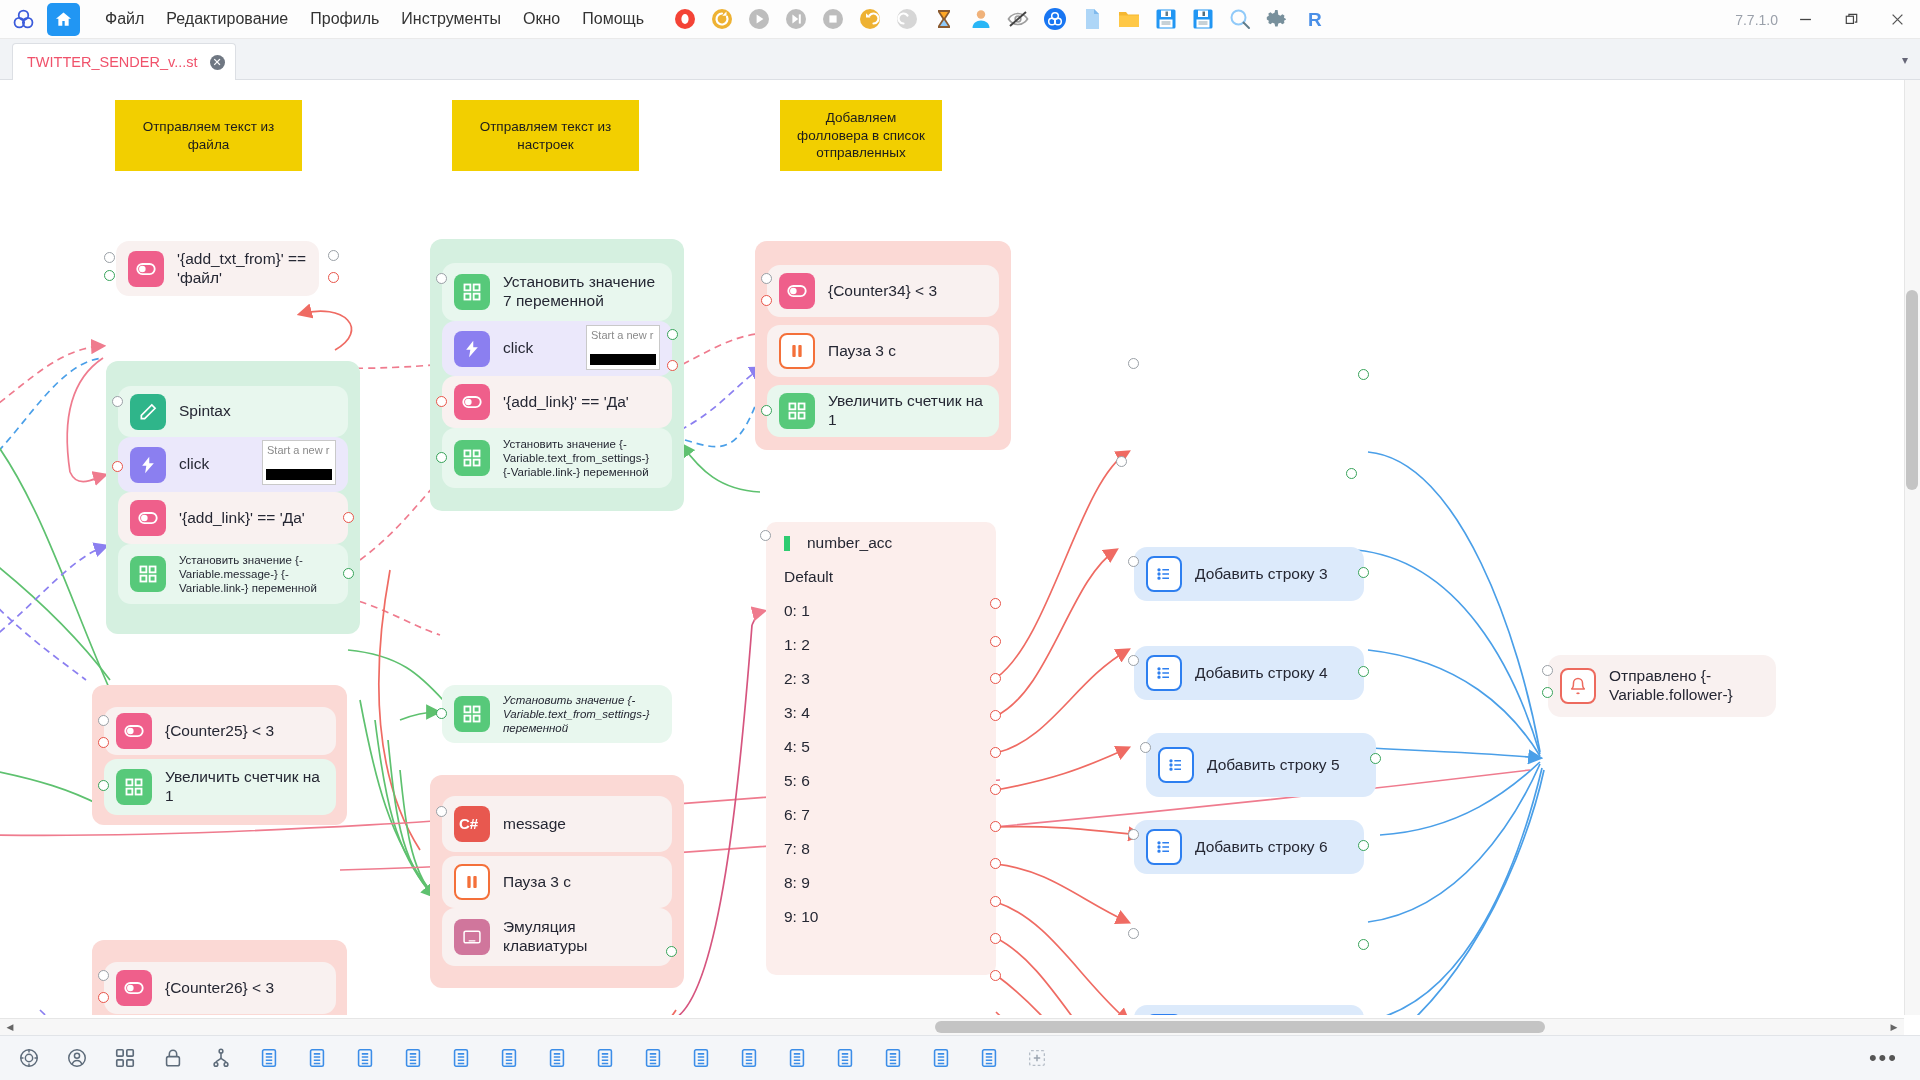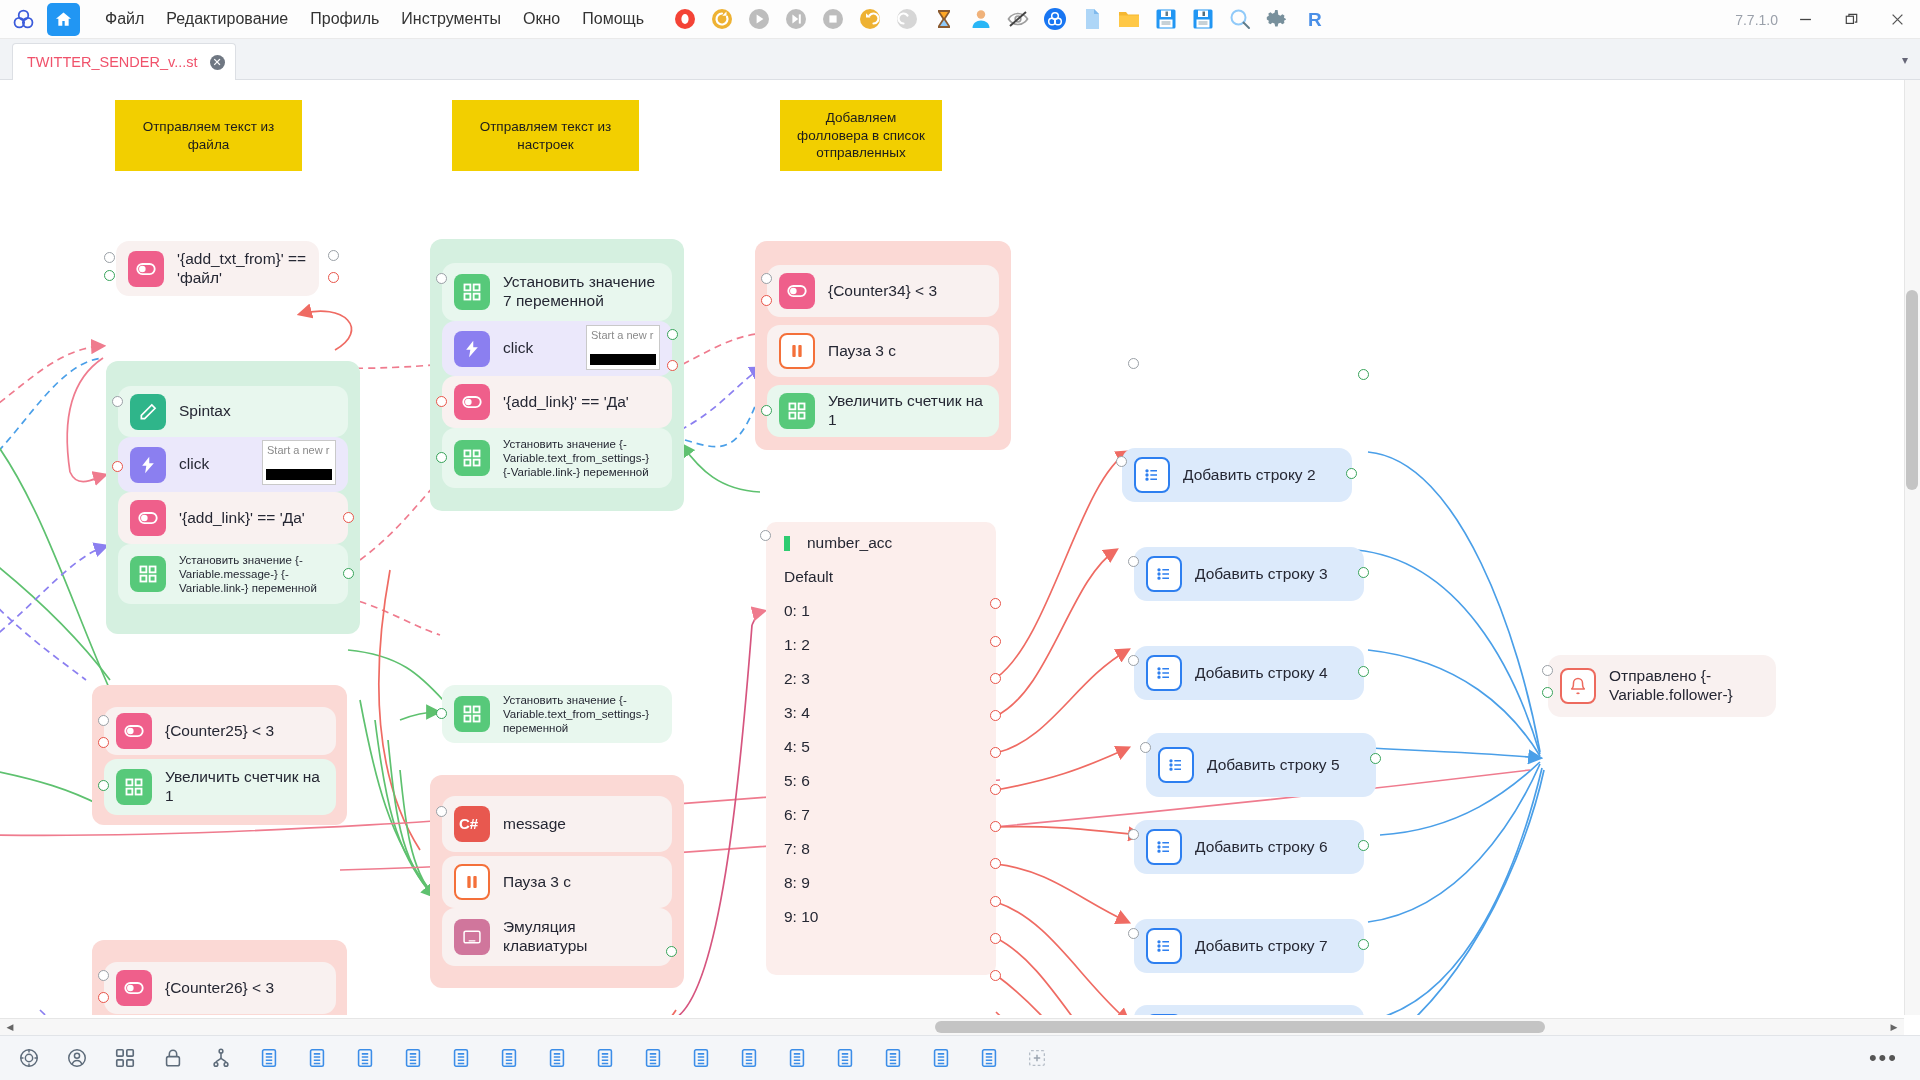--- a/index.html
+++ b/index.html
@@ -531,21 +531,21 @@
             <rect x="3" y="3" width="7" height="7"></rect>
             <rect x="14" y="3" width="7" height="7"></rect>
             <rect x="3" y="14" width="7" height="7"></rect>
             <rect x="14" y="14" width="7" height="7"></rect>
           </svg>
         </div>
       <div class="node-txt sm">Установить значение {-Variable.text_from_settings-} {-Variable.link-} переменной</div>
     </div>
     <div class="port grn" style="left:436px;top:372px;"></div>
 
-    <div class="node grn" style="left:442px;top:605px;width:230px;height:58px;">
+    <div class="node grn" style="left:442px;top:605px;width:230px;height:58px;font-style:italic;">
       <div class="node-ico ico-green">
         <svg width="20" height="20" viewBox="0 0 24 24" fill="none" stroke="#fff" stroke-width="2.2">
             <rect x="3" y="3" width="7" height="7"></rect>
             <rect x="14" y="3" width="7" height="7"></rect>
             <rect x="3" y="14" width="7" height="7"></rect>
             <rect x="14" y="14" width="7" height="7"></rect>
           </svg>
         </div>
       <div class="node-txt sm">Установить значение {-Variable.text_from_settings-} переменной</div>
     </div>
@@ -682,31 +682,20 @@
     <div class="port red" style="left:990px;top:704px;"></div>
     <div class="port red" style="left:990px;top:741px;"></div>
     <div class="port red" style="left:990px;top:778px;"></div>
     <div class="port red" style="left:990px;top:816px;"></div>
     <div class="port red" style="left:990px;top:853px;"></div>
     <div class="port red" style="left:990px;top:890px;"></div>
 
     <div class="port gry" style="left:1128px;top:278px;"></div>
     <div class="port grn" style="left:1358px;top:289px;"></div>
 
-    <div class="node blu" style="left:1122px;top:368px;width:230px;height:54px;">
-      <div class="node-ico ico-listblue">
-        <svg width="20" height="20" viewBox="0 0 24 24" fill="none" stroke="#2d7ff0" stroke-width="1.8">
-            <circle cx="6" cy="7" r="1.1" fill="#2d7ff0"></circle>
-            <circle cx="6" cy="12" r="1.1" fill="#2d7ff0"></circle>
-            <circle cx="6" cy="17" r="1.1" fill="#2d7ff0"></circle>
-            <path d="M10 7h8M10 12h8M10 17h8"></path>
-          </svg>
-        </div>
-      <div class="node-txt">Добавить строку 2</div>
-    </div>
     <div class="port gry" style="left:1116px;top:376px;"></div>
     <div class="port grn" style="left:1346px;top:388px;"></div>
 
     <div class="node blu" style="left:1134px;top:467px;width:230px;height:54px;">
       <div class="node-ico ico-listblue">
         <svg width="20" height="20" viewBox="0 0 24 24" fill="none" stroke="#2d7ff0" stroke-width="1.8">
             <circle cx="6" cy="7" r="1.1" fill="#2d7ff0"></circle>
             <circle cx="6" cy="12" r="1.1" fill="#2d7ff0"></circle>
             <circle cx="6" cy="17" r="1.1" fill="#2d7ff0"></circle>
             <path d="M10 7h8M10 12h8M10 17h8"></path>
@@ -752,31 +741,20 @@
             <circle cx="6" cy="12" r="1.1" fill="#2d7ff0"></circle>
             <circle cx="6" cy="17" r="1.1" fill="#2d7ff0"></circle>
             <path d="M10 7h8M10 12h8M10 17h8"></path>
           </svg>
         </div>
       <div class="node-txt">Добавить строку 6</div>
     </div>
     <div class="port gry" style="left:1128px;top:749px;"></div>
     <div class="port grn" style="left:1358px;top:760px;"></div>
 
-    <div class="node blu" style="left:1134px;top:839px;width:230px;height:54px;">
-      <div class="node-ico ico-listblue">
-        <svg width="20" height="20" viewBox="0 0 24 24" fill="none" stroke="#2d7ff0" stroke-width="1.8">
-            <circle cx="6" cy="7" r="1.1" fill="#2d7ff0"></circle>
-            <circle cx="6" cy="12" r="1.1" fill="#2d7ff0"></circle>
-            <circle cx="6" cy="17" r="1.1" fill="#2d7ff0"></circle>
-            <path d="M10 7h8M10 12h8M10 17h8"></path>
-          </svg>
-        </div>
-      <div class="node-txt">Добавить строку 7</div>
-    </div>
     <div class="port gry" style="left:1128px;top:848px;"></div>
     <div class="port grn" style="left:1358px;top:859px;"></div>
 
     <div class="node blu" style="left:1134px;top:925px;width:230px;height:54px;overflow:hidden;">
       <div class="node-ico ico-listblue">
         </div>
     </div>
 
     <div class="node std" style="left:1548px;top:575px;width:228px;height:62px;">
       <div class="node-ico ico-bell">

